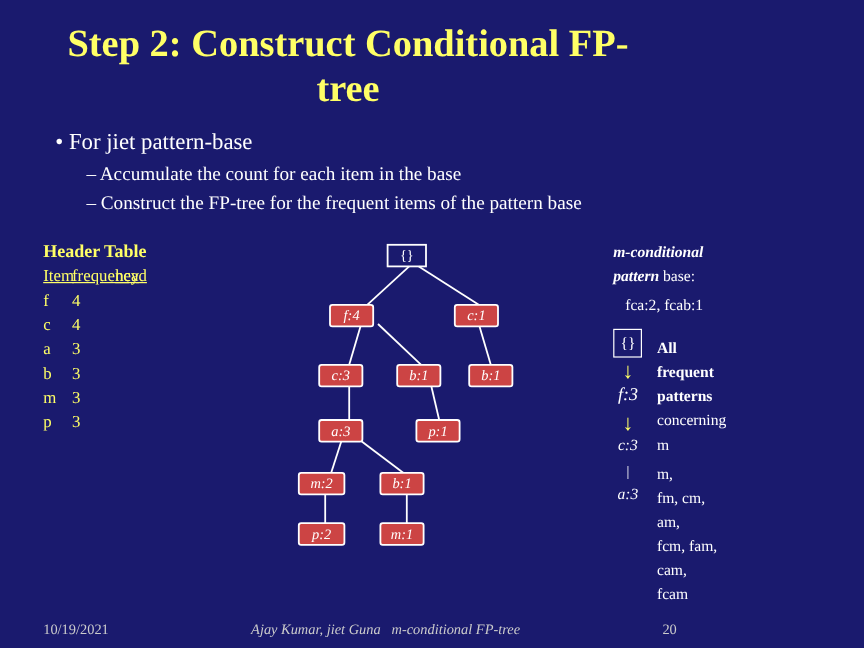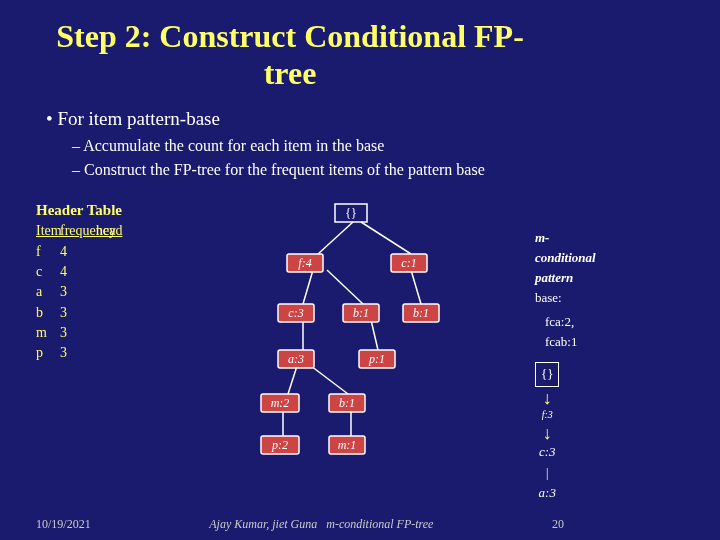--- a/index.html
+++ b/index.html
@@ -41,21 +41,21 @@
       font-size: 16px;
       color: #ffffff;
       margin-left: 36px;
       line-height: 1.5;
     }
 
     .content-area {
       display: flex;
       flex-direction: row;
       margin-top: 18px;
-      gap: 12px;
+      gap: 0px;
       align-items: flex-start;
     }
 
     
     .header-table {
       font-size: 14px;
       color: #ffff66;
       line-height: 1.45;
       min-width: 140px;
     }
@@ -93,21 +93,20 @@
       flex-shrink: 0;
     }
 
     
     .right-info {
       font-size: 13px;
       color: white;
       margin-left: 10px;
       line-height: 1.55;
       max-width: 190px;
-      margin-top: 28px;
     }
 
     .right-info .cond-title {
       font-style: italic;
       font-weight: bold;
       font-size: 13px;
     }
 
     .right-info .indent { margin-left: 10px; }
     .right-info .patterns-title { font-weight: bold; margin-top: 6px; }
@@ -141,21 +140,21 @@
 
 <div class="slide">
 
   <div class="title">
     <div>Step 2: Construct Conditional FP-</div>
     <div>tree</div>
   </div>
 
   <div class="bullet-main">
     <span>• </span>
-    <span>For item pattern-base</span>
+    <span>For jiet pattern-base</span>
   </div>
 
   <div class="bullet-sub">
     <span>– </span>
     <span>Accumulate the count for each item in the base</span>
   </div>
   <div class="bullet-sub">
     <span>– </span>
     <span>Construct the FP-tree for the frequent items of the pattern base</span>
   </div>
@@ -263,25 +262,35 @@
       <div style="margin-bottom:4px;">
         <span class="cond-title">m-conditional pattern</span>
         <span>base:</span>
       </div>
       <div class="indent">fca:2, fcab:1</div>
 
       <div style="margin-top:10px; display:flex; flex-direction:row; align-items:flex-start;">
         <div style="display:flex; flex-direction:column; align-items:center; margin-right:8px;">
           <div style="border:1.5px solid white; padding:1px 5px; font-size:13px; margin-bottom:2px;">{}</div>
           <div style="font-size:18px; color:#ffff66; line-height:1;">↓</div>
-          <div style="font-style:italic; font-size:10px; margin-bottom:2px;">f:3</div>
+          <div style="font-style:italic; font-size:15px; margin-bottom:2px;">f:3</div>
           <div style="font-size:18px; color:#ffff66; line-height:1;">↓</div>
           <div style="font-style:italic; font-size:13px; margin-bottom:2px;">c:3</div>
           <div style="color:white; font-size:12px;">|</div>
           <div style="font-style:italic; font-size:13px;">a:3</div>
+        </div>
+        <div style="margin-left:4px;">
+          <div class="patterns-title">All frequent patterns</div>
+          <div>concerning m</div>
+          <div style="margin-top:4px;">
+            <div>m,</div>
+            <div>fm, cm, am,</div>
+            <div>fcm, fam, cam,</div>
+            <div>fcam</div>
+          </div>
         </div>
       </div>
     </div>
 
   </div>
 
   <div class="footer">
     <span>10/19/2021</span>
     <span class="footer-center">
       <span>Ajay Kumar, jiet Guna</span>

